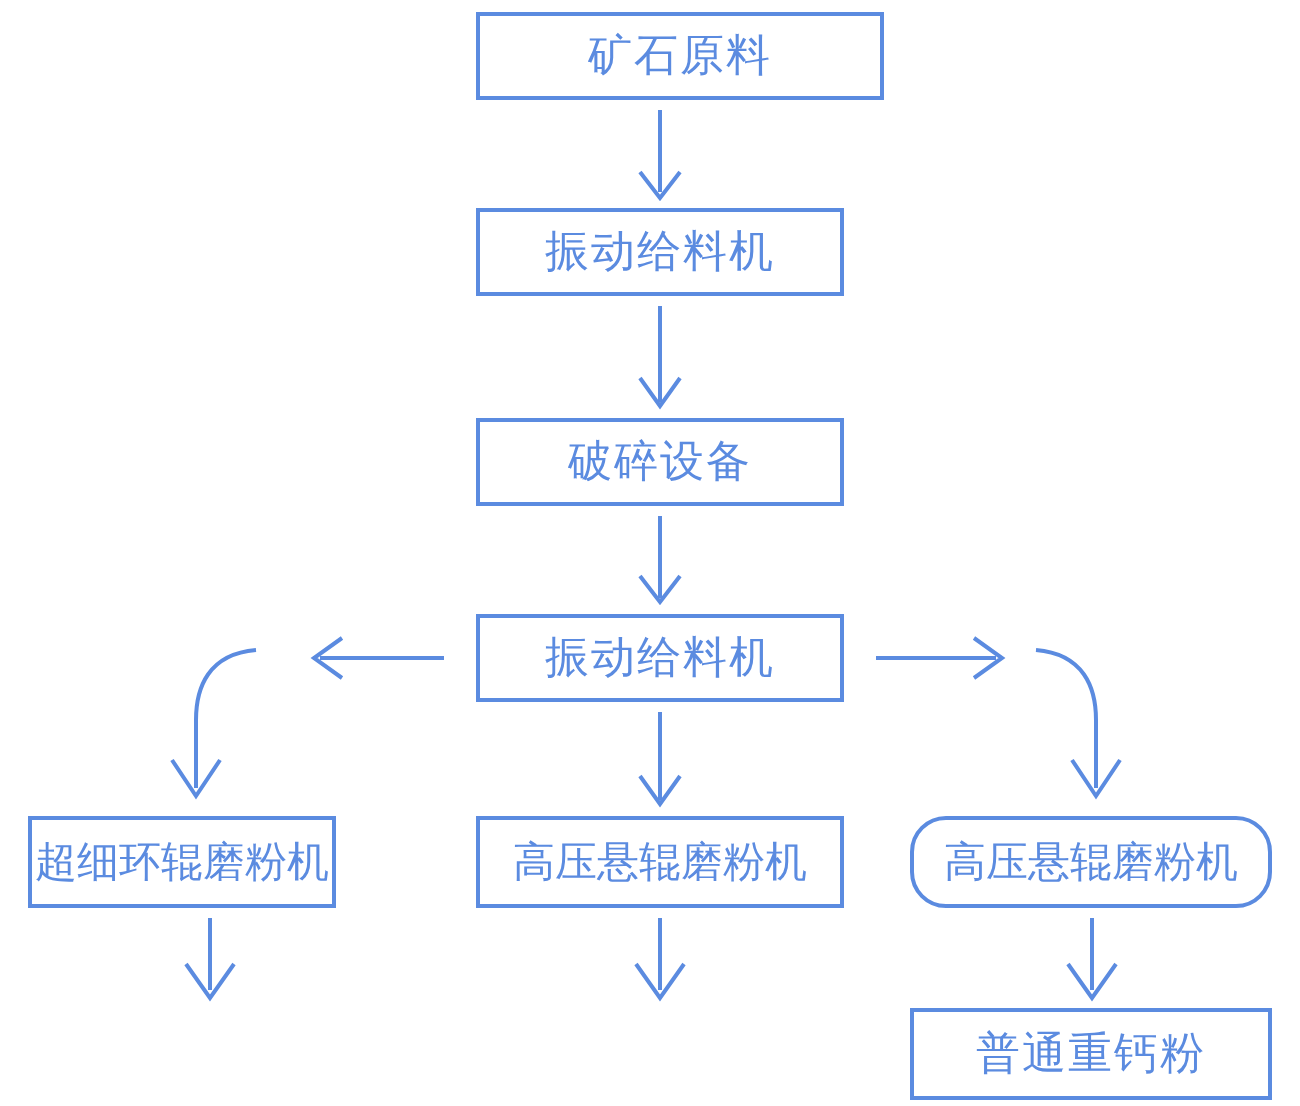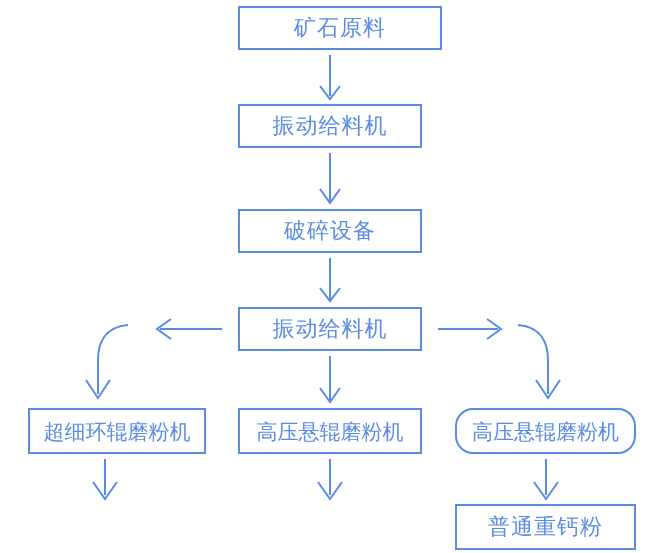--- a/index.html
+++ b/index.html
@@ -34,21 +34,21 @@
     font-weight:400;
   }
   .node.wide .label{font-size:21px;letter-spacing:0px;}
 
   
   #n-ore      {left:238px;top:6px;  width:204px;height:44px;}
   #n-feeder   {left:238px;top:104px;width:184px;height:44px;}
   #n-crusher  {left:238px;top:209px;width:184px;height:44px;}
   #n-screen   {left:238px;top:307px;width:184px;height:44px;}
 
-  #n-mill-l   {left:28px; top:408px;width:178px;height:46px;align-items:center;}
+  #n-mill-l   {left:14px; top:408px;width:154px;height:46px;align-items:center;}
   #n-mill-c   {left:238px;top:408px;width:184px;height:46px;}
   #n-mill-r   {left:455px;top:408px;width:181px;height:46px;border-radius:18px;}
 
   #n-prod-l   {left:14px; top:504px;width:182px;height:45px;}
   #n-prod-c   {left:238px;top:504px;width:184px;height:45px;}
   #n-prod-r   {left:455px;top:504px;width:181px;height:46px;}
 </style>
 </head>
 <body>
 

